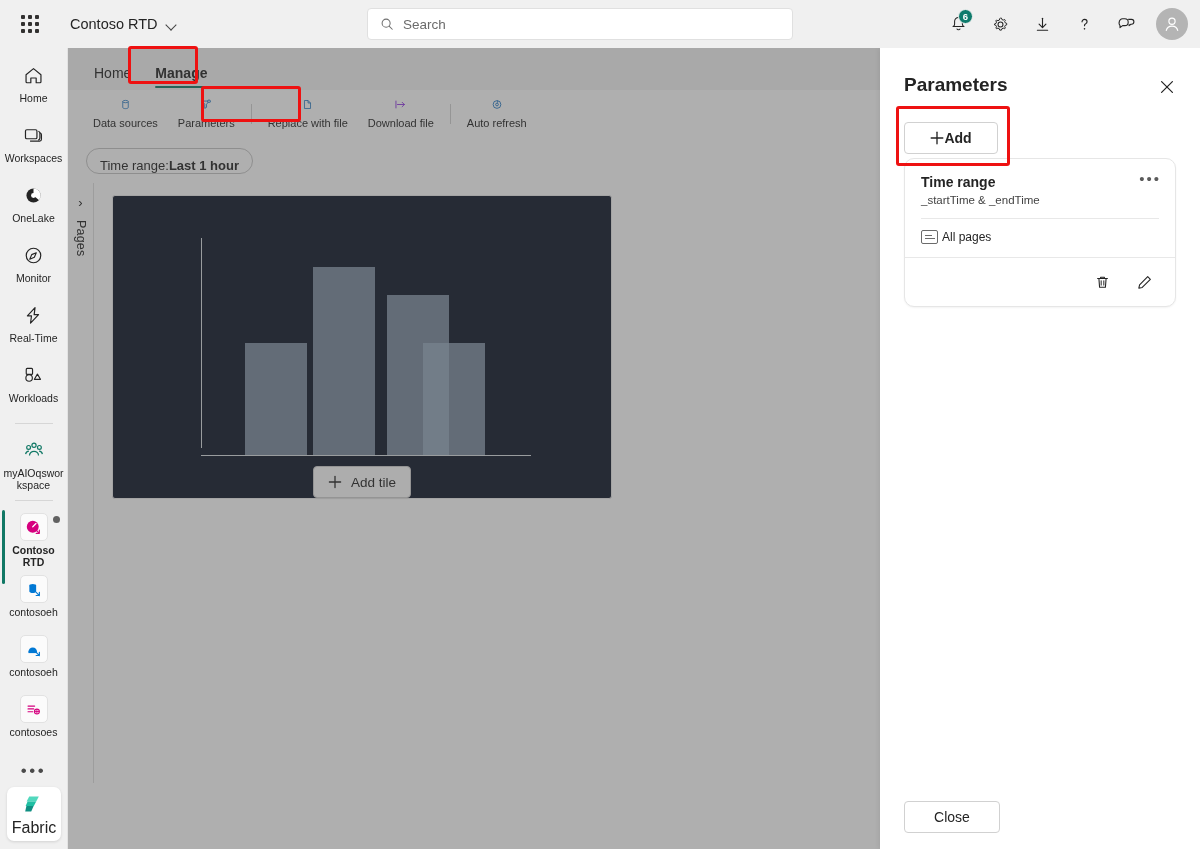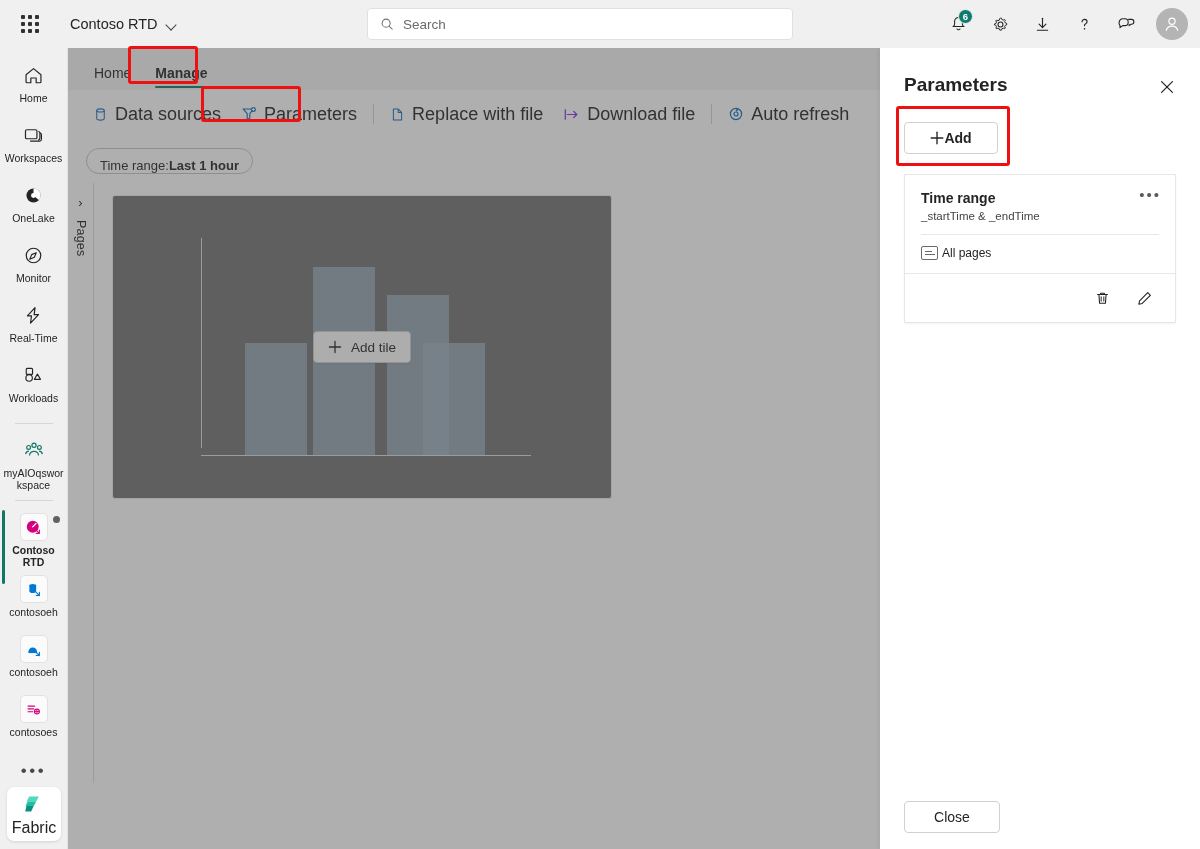--- a/index.html
+++ b/index.html
@@ -137,21 +137,21 @@
     height: 2.5px; background: #117865; border-radius: 2px;
   }
   .toolbar {
     height: 40px; margin: 4px 10px 0 10px;
     background: #ffffff; border-radius: 4px;
     display: flex; align-items: center; padding: 0 6px; gap: 2px;
   }
   .tbtn {
     display: flex; align-items: center; gap: 7px;
     height: 30px; padding: 0 9px; border-radius: 4px;
-    font-size: 18px; color: #242424; cursor: pointer; white-space: nowrap;
+    font-size: 11px; color: #242424; cursor: pointer; white-space: nowrap; flex-direction: column;
   }
   .tsep { width: 1px; height: 20px; background: #d1d1d1; margin: 0 5px; }
   .filterrow {
     height: 44px; margin: 5px 10px 0 10px; background: #fff;
     display: flex; align-items: center; padding: 0 8px;
   }
   .pill {
     border: 1px solid #c6c6c6; border-radius: 14px;
     height: 26px; padding: 0 13px; display: flex; align-items: flex-end;
     font-size: 13px; color: #242424; cursor: pointer; background: #fff;
@@ -162,23 +162,23 @@
     width: 26px; border-right: 1px solid #e0e0e0; background: #fff;
     display: flex; flex-direction: column; align-items: center; padding-top: 12px;
     cursor: pointer;
   }
   .pagesrail .chev { color: #242424; font-size: 13px; margin-bottom: 10px; }
   .pagesrail .vlabel {
     writing-mode: vertical-rl; font-size: 12.5px; color: #242424; letter-spacing: .2px;
   }
   .canvasarea { flex: 1; padding: 12px 0 0 18px; }
   .tilebox {
-    width: 500px; height: 304px; background: #737373;
+    width: 500px; height: 304px; background: #0f172a;
     border: 1px solid #ececec; border-radius: 3px;
-    position: relative; display: flex; align-items: center; justify-content: center;
+    position: relative; display: flex; align-items: flex-end; justify-content: center;
   }
   .ghostchart { position: absolute; left: 88px; top: 42px; width: 330px; height: 218px; }
   .ghostchart .axisv { position: absolute; left: 0; top: 0; width: 1px; height: 210px; background: #d9dde2; }
   .ghostchart .axish { position: absolute; left: 0; bottom: 0; width: 330px; height: 1px; background: #d9dde2; }
   .gbar { position: absolute; bottom: 1px; background: #9fb2c4; opacity: .75; }
   .addtile {
     position: relative; z-index: 3;
     background: #fbfbfb; border: 1px solid #d0d0d0; border-radius: 4px;
     height: 32px; padding: 0 14px; display: flex; align-items: center; gap: 9px;
     font-size: 13.5px; color: #242424; cursor: pointer;
@@ -206,22 +206,22 @@
     width: 30px; height: 30px; display: flex; align-items: center; justify-content: center;
     cursor: pointer; border-radius: 4px; color: #242424; margin-top: -2px;
   }
   .addbtn {
     margin: 20px 0 0 24px; width: 94px; height: 32px;
     background: #fff; border: 1px solid #d1d1d1; border-radius: 4px;
     display: flex; align-items: center; justify-content: center; 
     font-size: 14px; font-weight: 600; color: #242424; cursor: pointer;
   }
   .paramcard {
-    margin: 20px 24px 0 24px;
-    border: 1px solid #e6e6e6; border-radius: 1px; background: #fff;
+    margin: 4px 24px 0 24px;
+    border: 1px solid #e6e6e6; border-radius: 10px; background: #fff;
     box-shadow: 0 1px 2px rgba(0,0,0,.05);
   }
   .pc-top { padding: 14px 14px 12px 16px; display: flex; justify-content: space-between; }
   .pc-name { font-size: 14px; font-weight: 700; color: #242424; line-height: 18px; }
   .pc-sub { font-size: 11.5px; color: #434343; margin-top: 3px; }
   .pc-dots { color: #5b5b5b; letter-spacing: 2px; font-size: 15px; cursor: pointer; line-height: 12px; }
   .pc-divider { height: 1px; background: #e8e8e8; margin: 0 16px; }
   .pc-scope { display: flex; align-items: center; gap: 4px; padding: 11px 16px 13px 16px; font-size: 12px; color: #242424; }
   .scopeicon {
     width: 17px; height: 14px; border: 1.2px solid #6b6b6b; border-radius: 2px;

